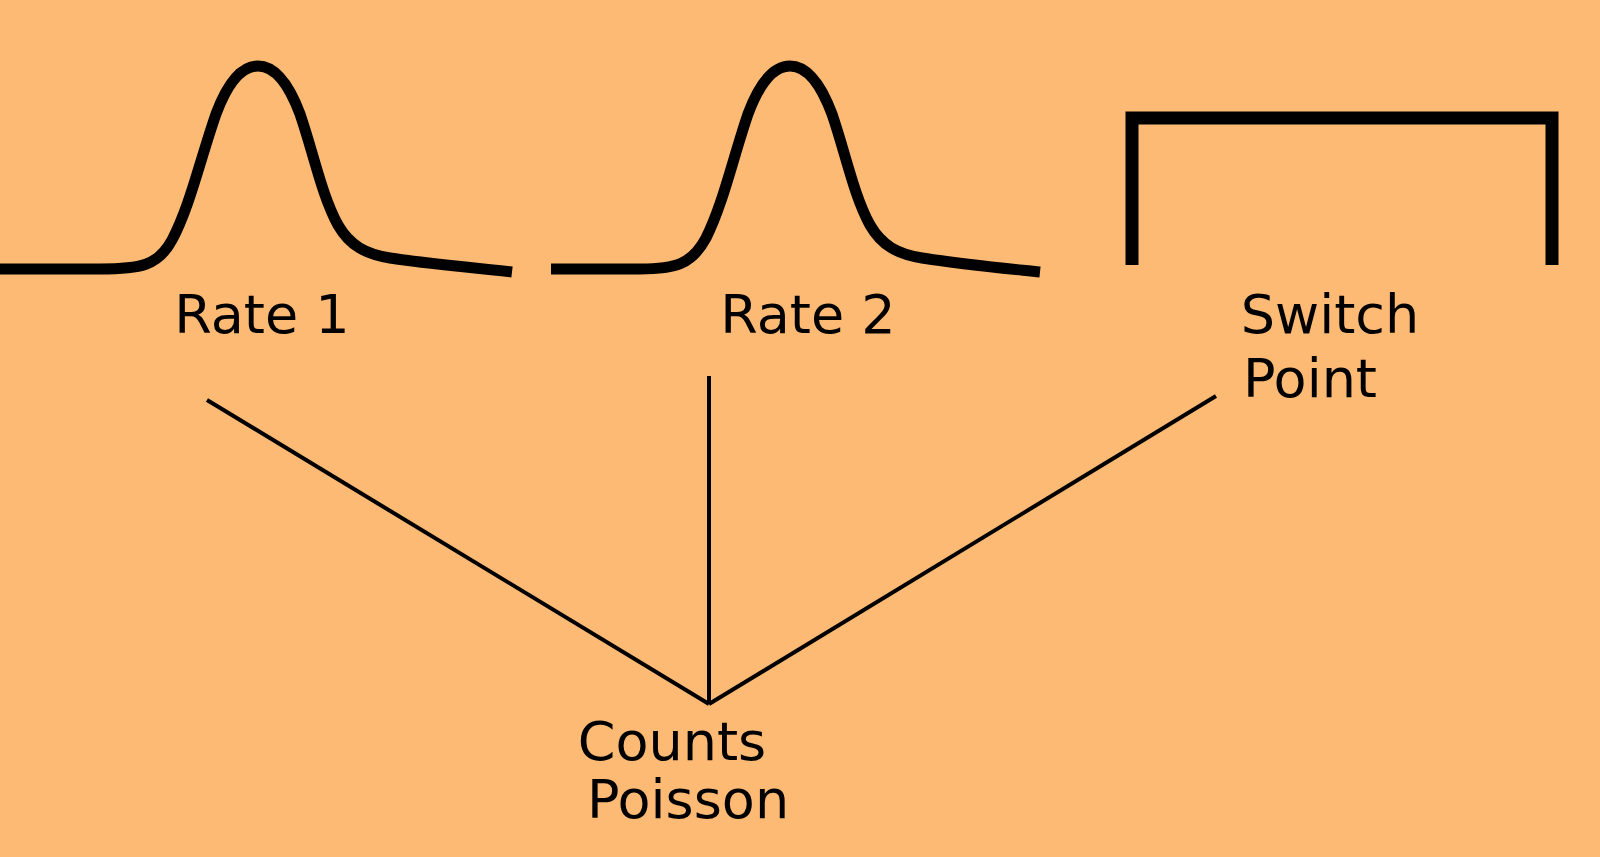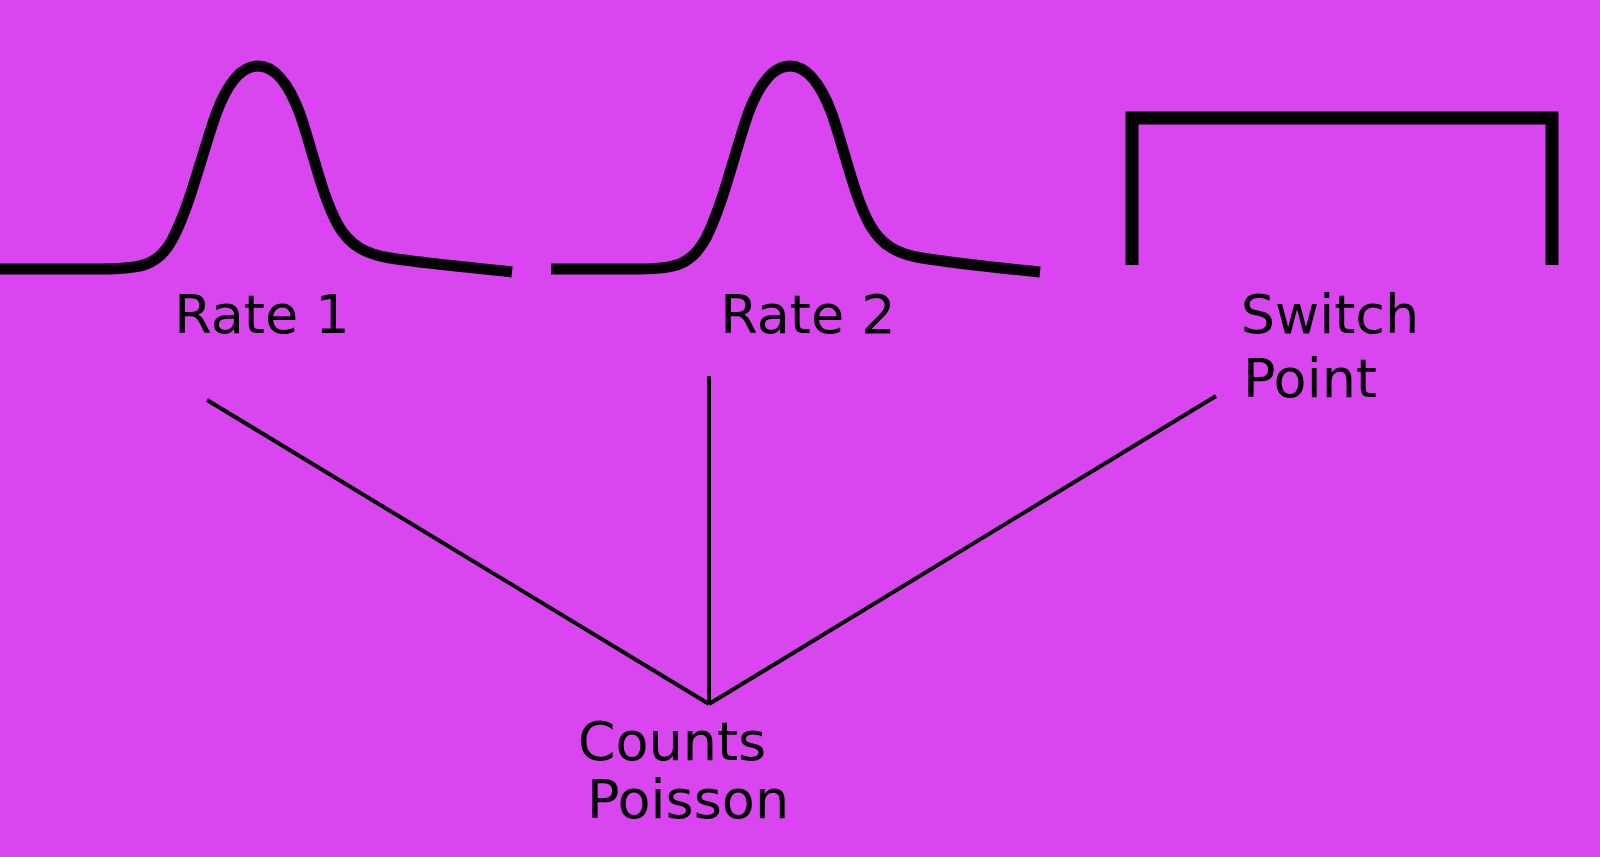--- a/index.html
+++ b/index.html
@@ -11,21 +11,21 @@
   body {
     width: 1600px;
     height: 857px;
     font-family: "DejaVu Sans", sans-serif;
     overflow: hidden;
   }
   #diagram-root {
     position: relative;
     width: 1600px;
     height: 857px;
-    background: #d946ef;
+    background: #fdba74;
     text-align: right;
   }
   #diagram-svg {
     position: absolute;
     top: 0;
     left: 0;
     width: 1600px;
     height: 857px;
     display: block;
   }

